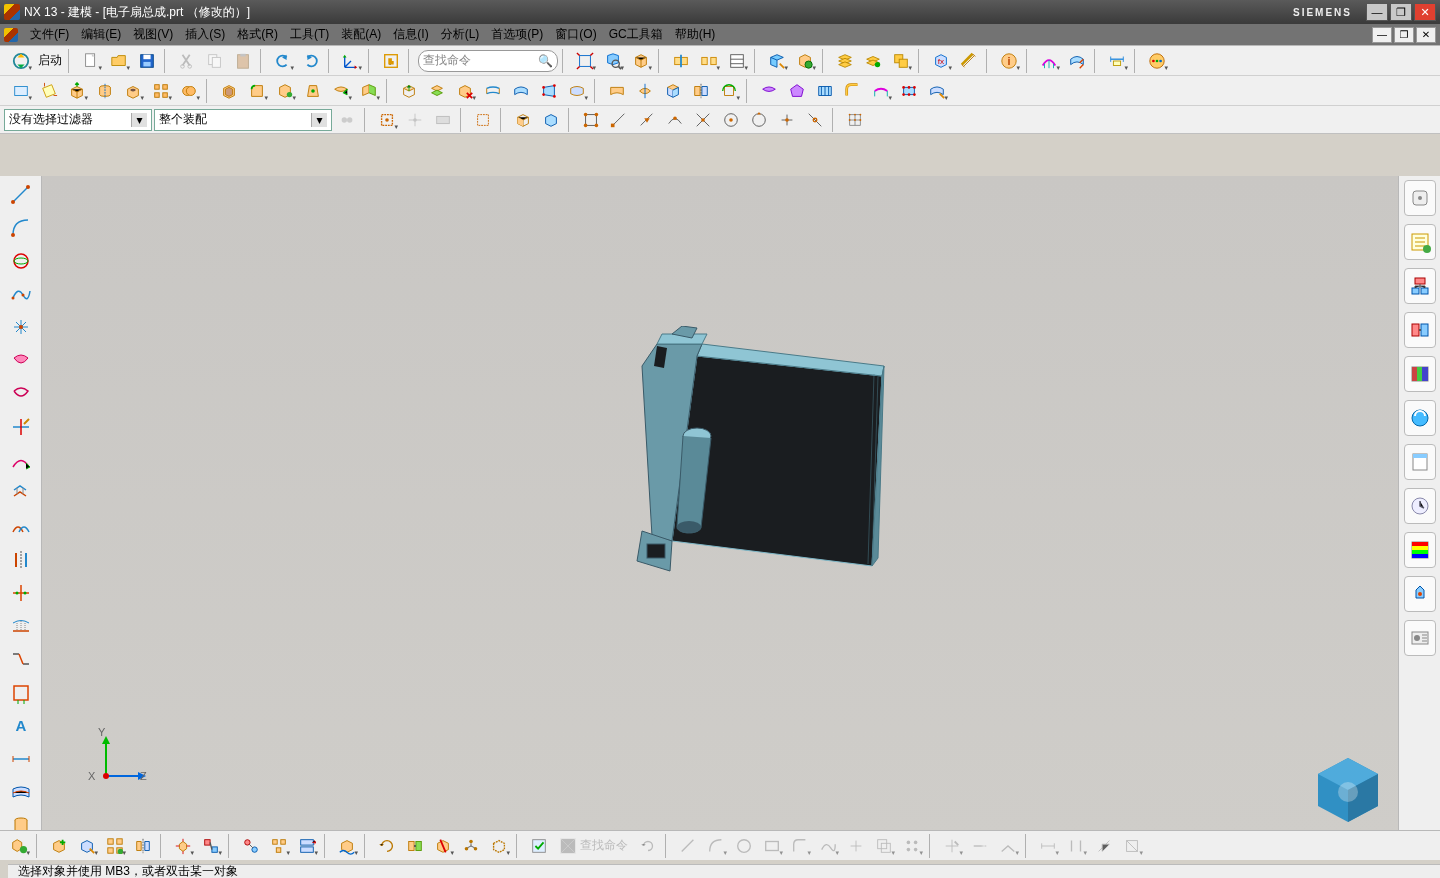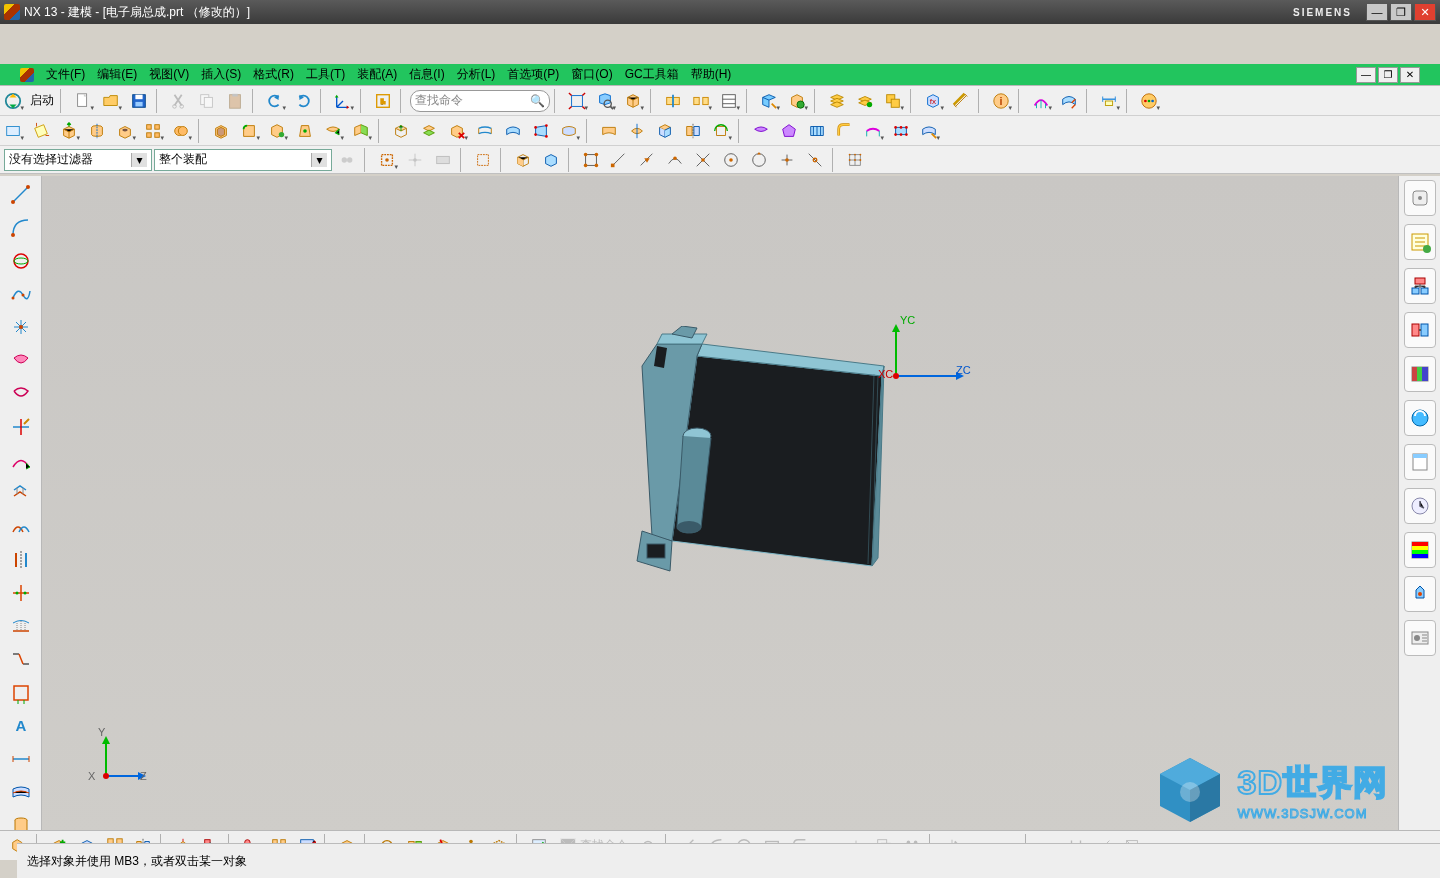--- a/index.html
+++ b/index.html
@@ -3,44 +3,44 @@
 <meta charset="utf-8">
 <style>
 * { margin:0; padding:0; box-sizing:border-box; }
 body { font-family:"Microsoft YaHei","Segoe UI",Tahoma,sans-serif; font-size:12px; user-select:none; background:#d4d0c8; overflow:hidden; width:1440px; height:878px; position:relative; }
 .titlebar { height:24px; background:linear-gradient(#5a5a5a,#3a3a3a); color:#fff; display:flex; align-items:center; padding:0 4px; }
 .titlebar .logo { width:16px;height:16px;margin-right:4px;display:inline-block;background:linear-gradient(135deg,#f2c200 0 33%,#a30 33% 66%,#26a 66%);border-radius:2px;}
 .titlebar .siemens { margin-left:auto; font-weight:bold; letter-spacing:2px; font-size:10px; color:#eee;}
 .winbtns { display:flex; margin-left:12px;}
 .winbtn { width:22px;height:18px;display:flex;align-items:center;justify-content:center;border:1px solid #555;margin-left:2px;background:#c8c8c8;color:#000;font-size:11px;cursor:pointer;}
 .winbtn.close{background:#e04030;color:#fff;}
-.menubar{height:22px;background:#22c55e;display:flex;align-items:center;padding:0 20px;border-bottom:1px solid #b8b8b8;margin-top:40px;}
+.menubar{height:22px;background:#737373;display:flex;align-items:center;padding:0 4px;border-bottom:1px solid #b8b8b8;}
 .menubar .mcbtn{width:14px;height:14px;margin-right:6px;background:linear-gradient(135deg,#f2c200 0 33%,#a30 33% 66%,#26a 66%);border-radius:2px;}
 .menubar .mitem{padding:2px 6px;cursor:pointer;}
 .menubar .mdibtns{margin-left:auto;display:flex;}
 .menubar .mdibtn{width:20px;height:16px;border:1px solid #999;background:#f0f0f0;margin-left:2px;display:flex;align-items:center;justify-content:center;font-size:10px;cursor:pointer;}
 .toolbar-region{background:#f0f0f0;}
-.tbrow{display:flex;align-items:center;height:30px;padding:0 0;border-bottom:1px solid #d0d0d0;gap:2px;}
+.tbrow{display:flex;align-items:center;height:30px;padding:0 8px;border-bottom:1px solid #d0d0d0;gap:2px;}
 .tsep{width:6px;height:24px;border-left:1px solid #b0b0b0;margin:0 2px;}
 .tbtn{width:26px;height:26px;border:1px solid transparent;border-radius:3px;display:flex;align-items:center;justify-content:center;cursor:pointer;position:relative;}
 .tbtn.drop::after{content:"▾";font-size:7px;position:absolute;right:1px;bottom:1px;color:#555;}
 .tbtn svg{width:18px;height:18px;}
 .tlabel{padding:0 2px;}
 .tcombo{height:22px;border:1px solid #7a9;background:#fff;padding:0 4px;display:flex;align-items:center;cursor:pointer;}
 .tcombo .arrow{margin-left:auto;width:16px;text-align:center;background:#e0e0e0;border-left:1px solid #aaa;}
 .searchbox{height:22px;border:1px solid #999;background:#fff;display:flex;align-items:center;padding:0 4px;width:140px;border-radius:10px;color:#888;}
 .searchbox .mag{margin-left:auto;}
 .selrow{display:flex;align-items:center;height:28px;padding:0 4px;background:#f0f0f0;border-bottom:1px solid #c0c0c0;gap:2px;}
 .viewport{position:absolute;left:42px;right:42px;top:176px;bottom:38px;background:linear-gradient(#c9c7c4,#cfcdc9);}
 .left-rail{position:absolute;left:0;top:176px;bottom:38px;width:42px;background:#efefef;border-right:1px solid #b8b8b8;display:flex;flex-direction:column;align-items:center;padding-top:4px;gap:4px;}
 .left-rail .rt{width:30px;height:30px;display:flex;align-items:center;justify-content:center;cursor:pointer;border:1px solid transparent;border-radius:3px;}
 .right-rail{position:absolute;right:0;top:176px;bottom:38px;width:42px;background:#efefef;border-left:1px solid #b8b8b8;display:flex;flex-direction:column;align-items:center;padding-top:4px;gap:8px;}
 .right-rail .rt{width:32px;height:36px;border:1px solid #bbb;background:#fafafa;border-radius:4px;display:flex;align-items:center;justify-content:center;cursor:pointer;}
 .bottombar{position:absolute;left:0;right:0;bottom:18px;height:30px;background:#efefef;border-top:1px solid #b8b8b8;display:flex;align-items:center;padding:0 6px;gap:2px;}
-.statusbar{position:absolute;left:17px;right:0;bottom:0;height:35px;background:#eee;border-top:1px solid #bbb;display:flex;align-items:center;padding:0 10px;font-size:12px;}
+.statusbar{position:absolute;left:8px;right:0;bottom:0;height:14px;background:#eee;border-top:1px solid #bbb;display:flex;align-items:center;padding:0 10px;font-size:12px;}
 .triad{position:absolute;left:50px;bottom:50px;width:60px;height:60px;}
 .csys{position:absolute;right:420px;top:140px;width:100px;height:90px;}
 .watermark{position:absolute;right:10px;bottom:10px;display:flex;align-items:center;gap:8px;opacity:0.85;}
 .watermark .cube{width:80px;height:80px;}
 .watermark .txt{font-family:Arial;}
 .watermark .t1{font-size:34px;font-weight:bold;-webkit-text-stroke:2px #2aa6ea;color:transparent;letter-spacing:1px;}
 .watermark .t2{font-size:13px;-webkit-text-stroke:1px #2aa6ea;color:transparent;letter-spacing:1px;}
 .model3d{position:absolute;left:560px;top:150px;width:320px;height:290px;}
 </style>
 </head>
@@ -850,32 +850,20 @@
       <path d="M70 8 L80 0 L95 2 L90 12 Z" fill="#6a9aa8" stroke="#3a5a68"></path>
       <path d="M55 20 L52 40 L62 42 L65 22 Z" fill="#1a1d20"></path>
 
       <g stroke="#4a7a88" stroke-width="0.5">
         <path d="M276 50 L270 240"></path>
           <path d="M272 48 L266 238"></path>
       </g>
     </svg>
   </div>
 
-  <div class="csys">
-    <svg width="100" height="90">
-      <line x1="18" y1="60" x2="18" y2="12" stroke="#0b0" stroke-width="2"></line>
-      <path d="M18 8 L14 16 L22 16 Z" fill="#0b0"></path>
-      <line x1="18" y1="60" x2="82" y2="60" stroke="#06d" stroke-width="2"></line>
-      <path d="M86 60 L78 56 L78 64 Z" fill="#06d"></path>
-      <circle cx="18" cy="60" r="3" fill="#d00"></circle>
-    </svg>
-    <span style="position:absolute;left:22px;top:-2px;color:#0a0;font-size:11px">YC</span>
-    <span style="position:absolute;left:78px;top:48px;color:#05c;font-size:11px">ZC</span>
-    <span style="position:absolute;left:0px;top:52px;color:#c00;font-size:11px">XC</span>
-  </div>
 
   <div class="triad">
     <svg width="60" height="60">
       <line x1="14" y1="46" x2="14" y2="10" stroke="#0b0" stroke-width="2"></line>
       <path d="M14 6 L10 14 L18 14 Z" fill="#0b0"></path>
       <line x1="14" y1="46" x2="50" y2="46" stroke="#06d" stroke-width="2"></line>
       <path d="M54 46 L46 42 L46 50 Z" fill="#06d"></path>
       <circle cx="14" cy="46" r="3" fill="#d00"></circle>
     </svg>
     <span style="position:absolute;left:6px;top:-4px;color:#666;font-size:11px">Y</span>
@@ -883,24 +871,20 @@
     <span style="position:absolute;left:-4px;top:40px;color:#666;font-size:11px">X</span>
   </div>
 
   <div class="watermark">
     <svg class="cube" viewBox="0 0 80 80">
       <path d="M40 8 L70 24 L70 56 L40 72 L10 56 L10 24 Z" fill="#1586c4"></path>
       <path d="M40 8 L70 24 L40 40 L10 24 Z" fill="#3aa6e0"></path>
       <path d="M40 40 L70 24 L70 56 L40 72 Z" fill="#0e6a9e"></path>
       <circle cx="40" cy="42" r="10" fill="#fff" opacity="0.3"></circle>
     </svg>
-    <div class="txt">
-      <div class="t1">3D世界网</div>
-      <div class="t2">WWW.3DSJW.COM</div>
-    </div>
   </div>
 </div>
 
 <div class="bottombar">
   <div class="tbtn drop">
       <svg viewBox="0 0 20 20">
         <path d="M3 6 L8 3 L13 6 L13 13 L8 16 L3 13 Z" fill="#fc8" stroke="#b70"></path>
         <circle cx="15" cy="14" r="4" fill="#3a3"></circle>
       </svg>
     </div>

